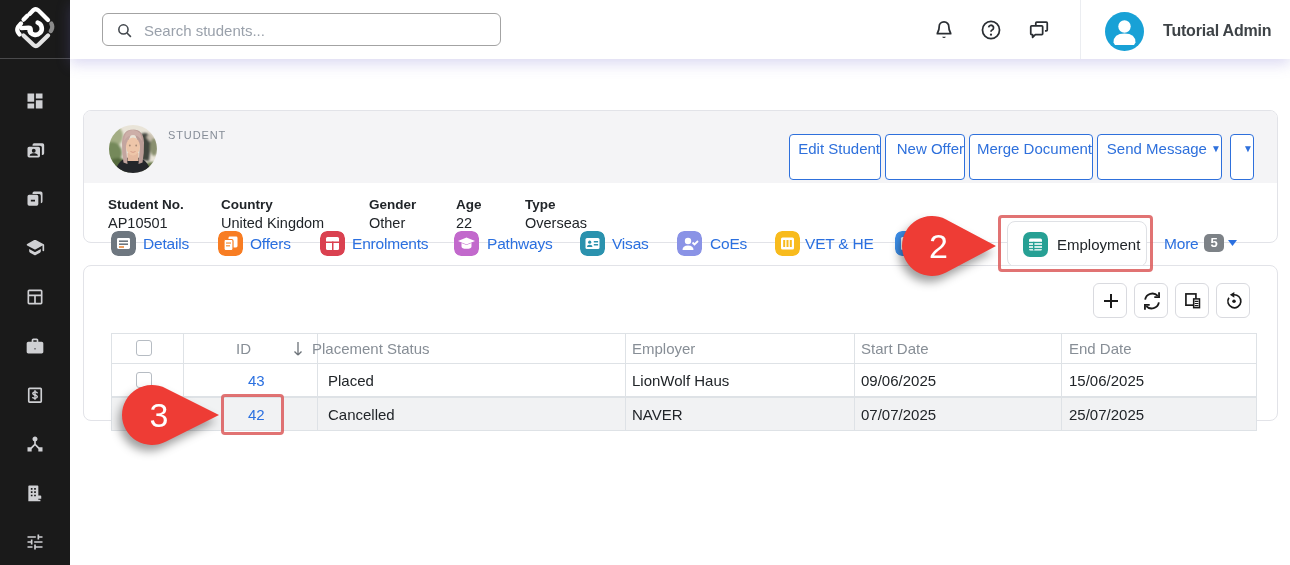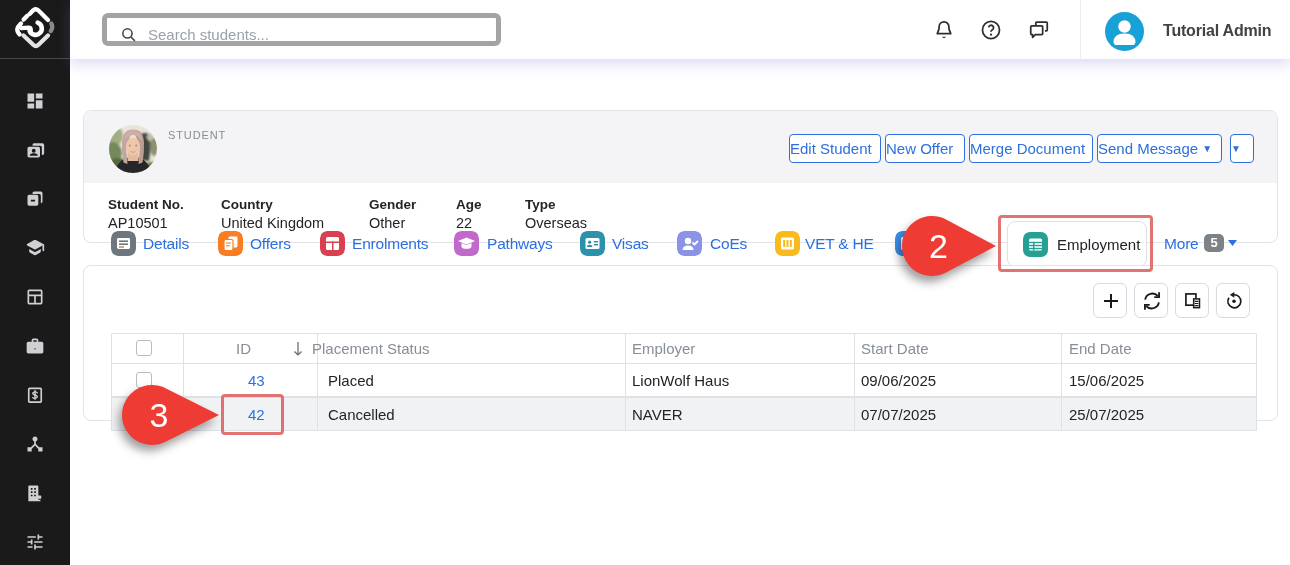--- a/index.html
+++ b/index.html
@@ -5,31 +5,31 @@
 * { margin:0; padding:0; box-sizing:border-box; }
 html,body { width:1290px; height:565px; font-family:"Liberation Sans", sans-serif; background:#fff; overflow:hidden; }
 #page { position:relative; width:1290px; height:565px; background:#fff; }
 .abs { position:absolute; }
 
 #sidebar { left:0; top:0; width:70px; height:565px; background:#1a1a1a; }
 #sbline { left:0; top:58px; width:70px; height:1px; background:#4a4a4c; }
 .sbic { position:absolute; left:25px; width:20px; height:20px; }
 
 #topbar { left:70px; top:0; width:1220px; height:59px; background:#fff; box-shadow:0 5px 13px rgba(118,112,205,0.26); }
-#search { position:absolute; left:32px; top:13px; width:399px; height:33px; border:5px solid #a3a3a3; border-radius:6px; background:#fff; }
+#search { position:absolute; left:32px; top:13px; width:399px; height:33px; border:1px solid #a3a3a3; border-radius:6px; background:#fff; }
 #search .ph { position:absolute; left:41px; top:8px; font-size:15px; color:#9aa1ab; }
 .topic { position:absolute; top:19px; width:22px; height:22px; }
 #tdivider { position:absolute; left:1010px; top:0; width:1px; height:59px; background:#ebedf1; }
 #uname { position:absolute; left:1093px; top:22px; font-size:16px; font-weight:bold; color:#3e4347; letter-spacing:-0.2px; }
 
 #card1 { left:83px; top:73px; width:1195px; height:133px; background:#fff; border:1px solid #e2e3e8; border-radius:8px;margin-top:37px; }
 #card1top { position:absolute; left:0; top:0; width:100%; height:72px; background:#f4f4f6; border-radius:7px 7px 0 0; }
 #stlabel { position:absolute; left:84px; top:18px; font-size:11px; letter-spacing:0.9px; color:#858c97; }
 #stname { position:absolute; left:84px; top:34px; font-size:24px; font-weight:bold; color:#25282c; letter-spacing:-0.8px; }
-.btn { position:absolute; top:23px; height:29px; border:1px solid #2e70dc; border-radius:4px; color:#2e70dc; font-size:15px; line-height:27px; text-align:left; background:#fff; }
+.btn { position:absolute; top:23px; height:46px; border:1px solid #2e70dc; border-radius:4px; color:#2e70dc; font-size:15px; line-height:27px; text-align:right; background:#fff; }
 .ilabel { position:absolute; top:86px; font-size:13.5px; font-weight:bold; color:#212529; }
 .ivalue { position:absolute; top:104px; font-size:14.5px; color:#212529; }
 
 .tabic { position:absolute; top:231px; width:25px; height:25px; border-radius:7px; }
 .tablbl { position:absolute; top:235px; font-size:15.5px; color:#2b70e0; letter-spacing:-0.2px; }
 #emptab { left:1007px; top:221px; width:140px; height:46px; background:#fff; border:1px solid #dfe1e5; border-radius:8px; }
 
 #panel { left:83px; top:265px; width:1195px; height:156px; background:#fff; border:1px solid #e2e3e8; border-radius:8px; }
 .pbtn { position:absolute; top:17px; width:34px; height:35px; border:1px solid #d9dadf; border-radius:6px; background:#fff; }
 

